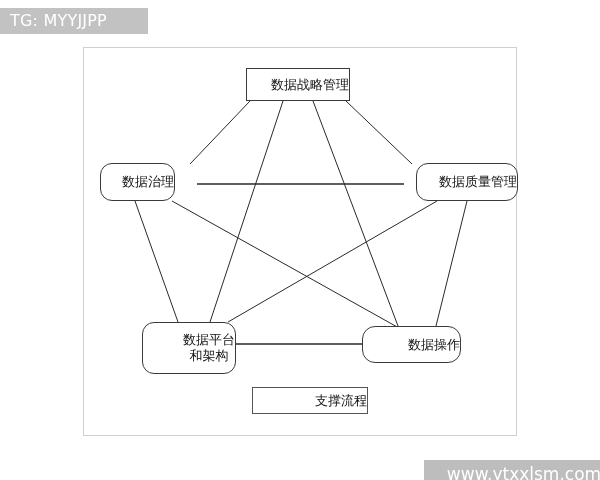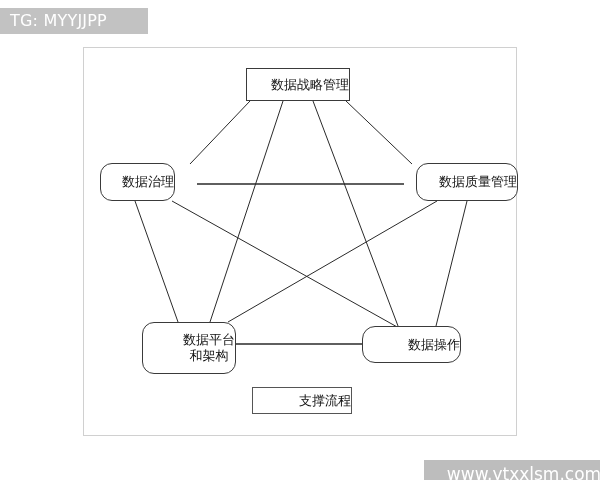--- a/index.html
+++ b/index.html
@@ -100,21 +100,21 @@
     font-family: "DejaVu Sans", "Liberation Sans", sans-serif;
   }
   .node.rounded { border-radius: 12px; }
   .node.square  { border-radius: 0; }
 
   #node-strategy   { left: 246px; top: 68px;  width: 104px; height: 33px; }
   #node-governance { left: 100px; top: 163px; width: 75px;  height: 38px; font-family: Liberation Serif, serif; }
   #node-quality    { left: 404px; top: 163px; width: 102px; height: 38px; margin-left: 12px; }
   #node-platform   { left: 142px; top: 322px; width: 94px;  height: 52px; }
   #node-operations { left: 362px; top: 326px; width: 99px;  height: 37px; border-radius: 13px; }
-  #node-support    { left: 252px; top: 387px; width: 100px;  height: 27px;
+  #node-support    { left: 252px; top: 387px; width: 116px;  height: 27px;
                      border-color: #555555; }
 
   .node-label { display: block; white-space: pre-line; }
 </style>
 </head>
 <body>
 
 <div id="canvas">
 
   <div id="tag-watermark">TG: MYYJJPP</div>

